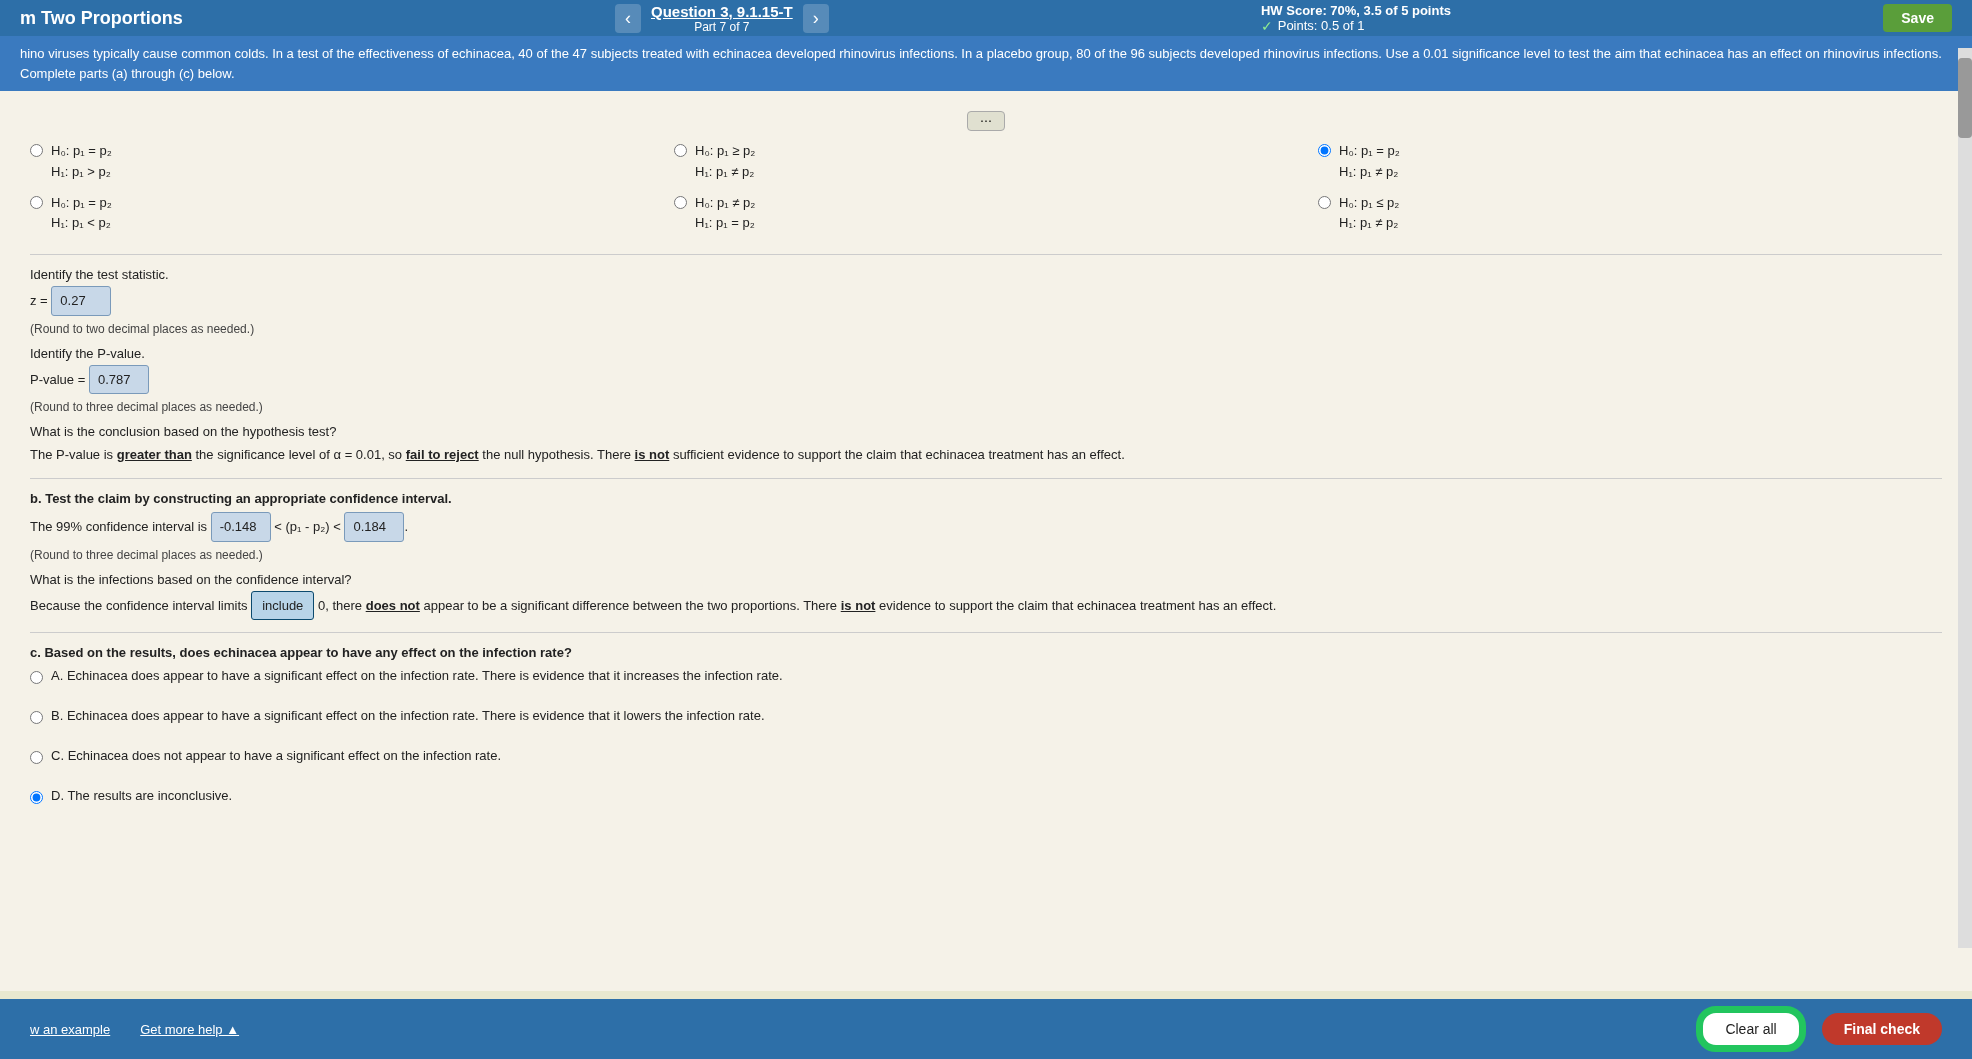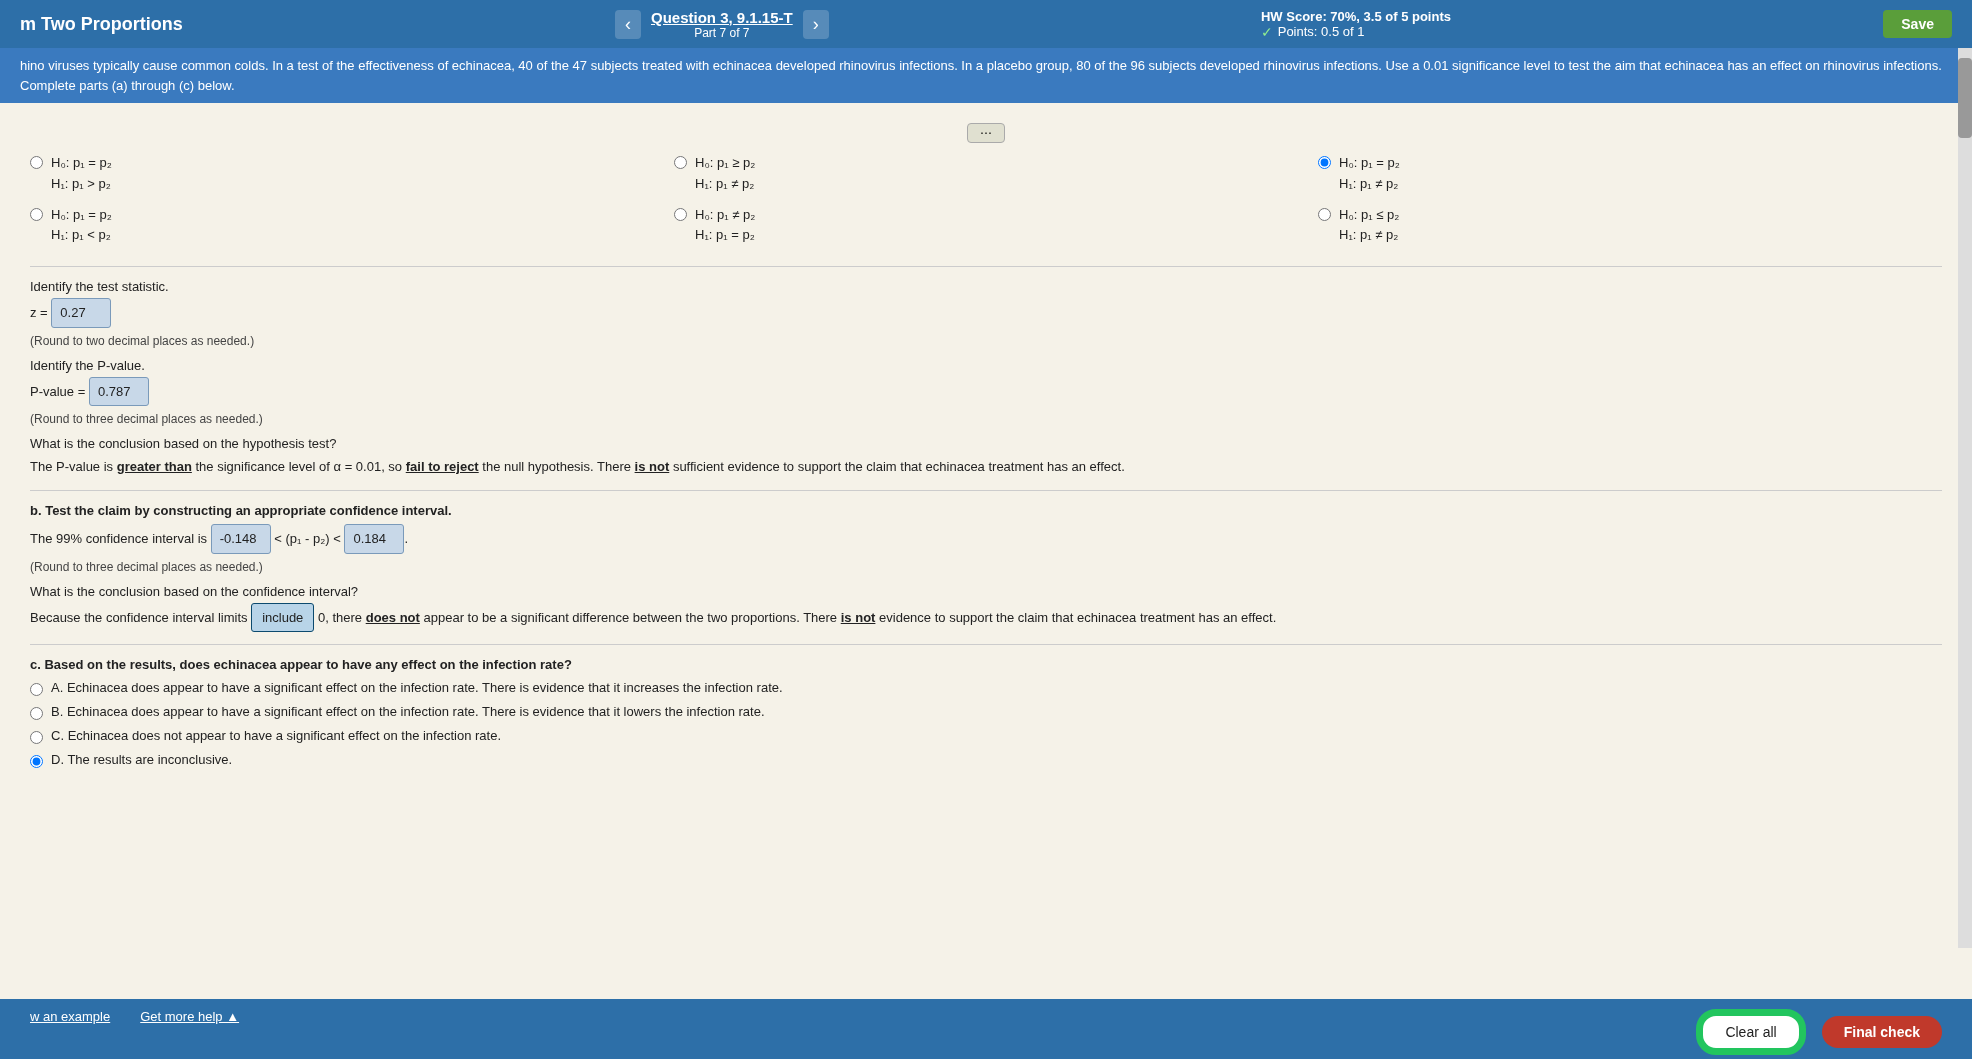--- a/index.html
+++ b/index.html
@@ -14,21 +14,21 @@
     }
 
     
     .top-header {
       background: #2d6fa8;
       color: white;
       display: flex;
       align-items: center;
       justify-content: space-between;
       padding: 6px 20px;
-      height: 48px;
+      height: 36px;
     }
     .header-title {
       font-size: 18px;
       font-weight: bold;
       color: white;
     }
     .header-nav {
       display: flex;
       align-items: center;
       gap: 10px;
@@ -197,21 +197,21 @@
     }
 
     
     .bottom-bar {
       position: fixed;
       bottom: 0;
       left: 0;
       width: 1972px;
       background: #2d6fa8;
       display: flex;
-      align-items: flex-start;
+      align-items: center;
       justify-content: space-between;
       padding: 10px 30px;
       height: 60px;
     }
     .bottom-links {
       display: flex;
       gap: 30px;
     }
     .bottom-link {
       color: white;
@@ -370,29 +370,29 @@
   </div>
 
   <hr class="section-divider">
 
   <div class="part-label-bold">b. Test the claim by constructing an appropriate confidence interval.</div>
   <div class="text-block">
     <span>The 99% confidence interval is</span>&nbsp;<span class="answer-box">-0.148</span>&nbsp;<span>&lt;</span>&nbsp;<span>(p₁ - p₂)</span>&nbsp;<span>&lt;</span>&nbsp;<span class="answer-box">0.184</span><span>.</span>
   </div>
   <div class="round-note">(Round to three decimal places as needed.)</div>
 
-  <div class="section-label">What is the conclusion based on the confidence interval?</div>
+  <div class="section-label">What is the infections based on the confidence interval?</div>
   <div class="text-block">
     <span>Because the confidence interval limits</span>&nbsp;<span class="blue-box">include</span>&nbsp;<span>0, there</span>&nbsp;<span class="underline-text">does not</span>&nbsp;<span>appear to be a significant difference between the two proportions. There</span>&nbsp;<span class="underline-text">is not</span>&nbsp;<span>evidence to support the claim that echinacea treatment has an effect.</span>
   </div>
 
   <hr class="section-divider">
 
   <div class="part-label-bold">c. Based on the results, does echinacea appear to have any effect on the infection rate?</div>
-  <div style="display:flex;flex-direction:column;gap:8px;margin-top:8px;">
+  <div style="display:flex;flex-direction:column;gap:24px;margin-top:8px;">
     <div class="option-item">
       <input type="radio" name="partc" style="">
       <span>A. <span>Echinacea does appear to have a significant effect on the infection rate. There is evidence that it increases the infection rate.</span></span>
     </div>
     <div class="option-item">
       <input type="radio" name="partc" style="">
       <span>B. <span>Echinacea does appear to have a significant effect on the infection rate. There is evidence that it lowers the infection rate.</span></span>
     </div>
     <div class="option-item">
       <input type="radio" name="partc" style="">

